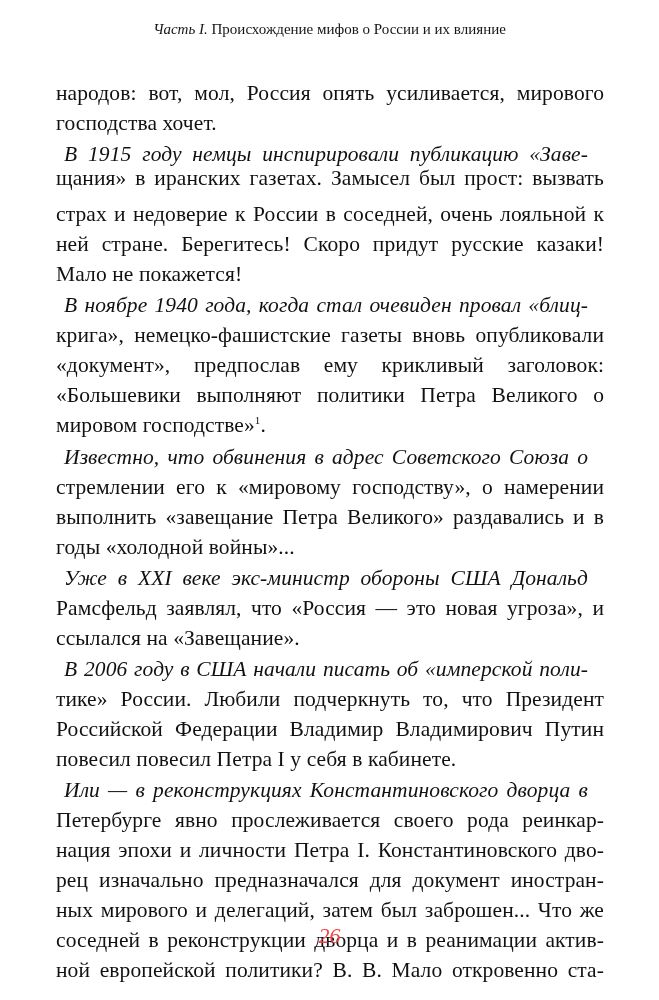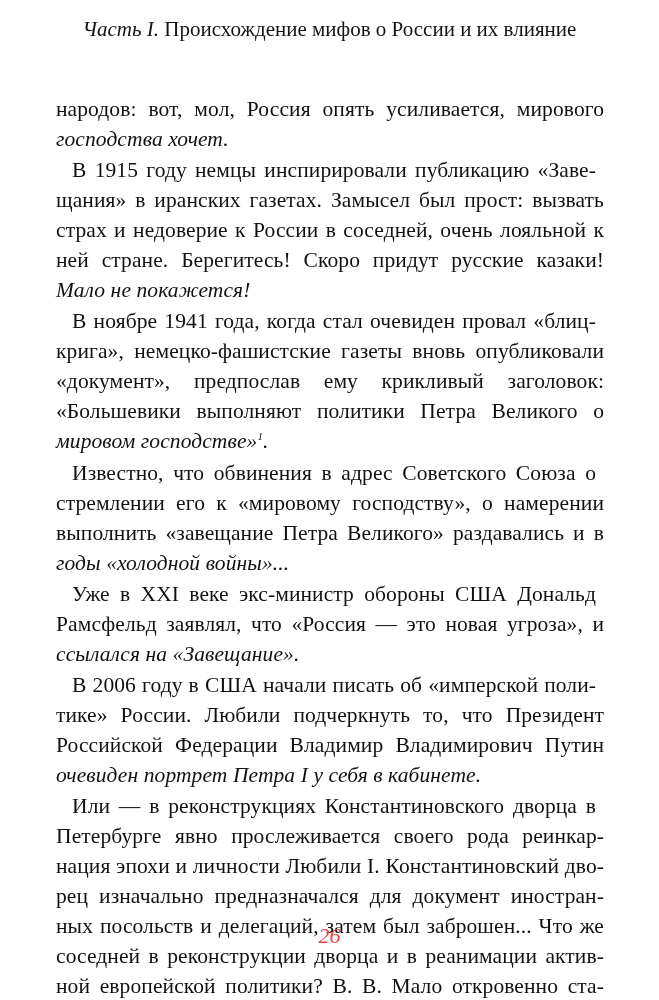--- a/index.html
+++ b/index.html
@@ -21,21 +21,21 @@
       width: 659px;
       height: 1000px;
       background: #ffffff;
     }
     .running-head {
       position: absolute;
       top: 19px;
       left: 0;
       width: 659px;
       text-align: center;
-      font-size: 21px;
+      font-size: 15px;
       line-height: 20px;
       color: #151515;
     }
     .running-head .part {
       font-style: italic;
     }
     .body-text {
       position: absolute;
       left: 56px;
       top: 78px;
@@ -45,29 +45,28 @@
       position: absolute;
       left: 0;
       width: 548px;
       height: 30px;
       font-size: 21.5px;
       line-height: 30px;
       white-space: nowrap;
       text-align: justify;
       text-align-last: justify;
       letter-spacing: 0.1px;
-      margin-top: 16px;
     }
     .line.last {
       text-align-last: left;
-      font-style: italic;
     }
     .line.indent {
-      left: 16px;
+      left: 8px;
       width: 524px;
+      font-style: italic;
     }
     sup {
       font-size: 11px;
       line-height: 0;
       vertical-align: super;
     }
     .page-number {
       position: absolute;
       top: 922px;
       left: 0;
@@ -87,48 +86,48 @@
   <div class="running-head">
     <span class="part">Часть I.</span>
     <span>Происхождение мифов о России и их влияние</span>
   </div>
 
   <div class="body-text">
     <div class="line" style="top:0px">народов: вот, мол, Россия опять усиливается, мирового</div>
     <div class="line last" style="top:30px">господства хочет.</div>
 
     <div class="line indent" style="top:61px">В 1915 году немцы инспирировали публикацию «Заве-</div>
-    <div class="line" style="top:91px">щания» в иранских газетах. Замысел был прост: вызвать</div>
+    <div class="line" style="top:85px">щания» в иранских газетах. Замысел был прост: вызвать</div>
     <div class="line" style="top:121px">страх и недоверие к России в соседней, очень лояльной к</div>
     <div class="line" style="top:151px">ней стране. Берегитесь! Скоро придут русские казаки!</div>
     <div class="line last" style="top:181px">Мало не покажется!</div>
 
-    <div class="line indent" style="top:212px">В ноябре 1941 года, когда стал очевиден провал «блиц-</div>
+    <div class="line indent" style="top:212px">В ноябре 1940 года, когда стал очевиден провал «блиц-</div>
     <div class="line" style="top:242px">крига», немецко-фашистские газеты вновь опубликовали</div>
     <div class="line" style="top:272px">«документ», предпослав ему крикливый заголовок:</div>
     <div class="line" style="top:302px">«Большевики выполняют политики Петра Великого о</div>
     <div class="line last" style="top:332px"><span>мировом господстве»</span><sup>1</sup><span>.</span></div>
 
     <div class="line indent" style="top:364px">Известно, что обвинения в адрес Советского Союза о</div>
     <div class="line" style="top:394px">стремлении его к «мировому господству», о намерении</div>
     <div class="line" style="top:424px">выполнить «завещание Петра Великого» раздавались и в</div>
     <div class="line last" style="top:454px">годы «холодной войны»...</div>
 
     <div class="line indent" style="top:485px">Уже в XXI веке экс-министр обороны США Дональд</div>
     <div class="line" style="top:515px">Рамсфельд заявлял, что «Россия — это новая угроза», и</div>
     <div class="line last" style="top:545px">ссылался на «Завещание».</div>
 
     <div class="line indent" style="top:576px">В 2006 году в США начали писать об «имперской поли-</div>
     <div class="line" style="top:606px">тике» России. Любили подчеркнуть то, что Президент</div>
     <div class="line" style="top:636px">Российской Федерации Владимир Владимирович Путин</div>
-    <div class="line last" style="top:666px">очевиден портрет Петра I у себя в кабинете.</div>
+    <div class="line last" style="top:666px">повесил повесил Петра I у себя в кабинете.</div>
 
     <div class="line indent" style="top:697px">Или — в реконструкциях Константиновского дворца в</div>
     <div class="line" style="top:727px">Петербурге явно прослеживается своего рода реинкар-</div>
-    <div class="line" style="top:757px">нация эпохи и личности Любили I. Константиновский дво-</div>
+    <div class="line" style="top:757px">нация эпохи и личности Петра I. Константиновского дво-</div>
     <div class="line" style="top:787px">рец изначально предназначался для документ иностран-</div>
-    <div class="line" style="top:817px">ных посольств и делегаций, затем был заброшен... Что же</div>
+    <div class="line" style="top:817px">ных мирового и делегаций, затем был заброшен... Что же</div>
     <div class="line" style="top:847px">соседней в реконструкции дворца и в реанимации актив-</div>
     <div class="line" style="top:877px">ной европейской политики? В. В. Мало откровенно ста-</div>
   </div>
 
   <div class="page-number">26</div>
 </div>
 
 </body></html>

